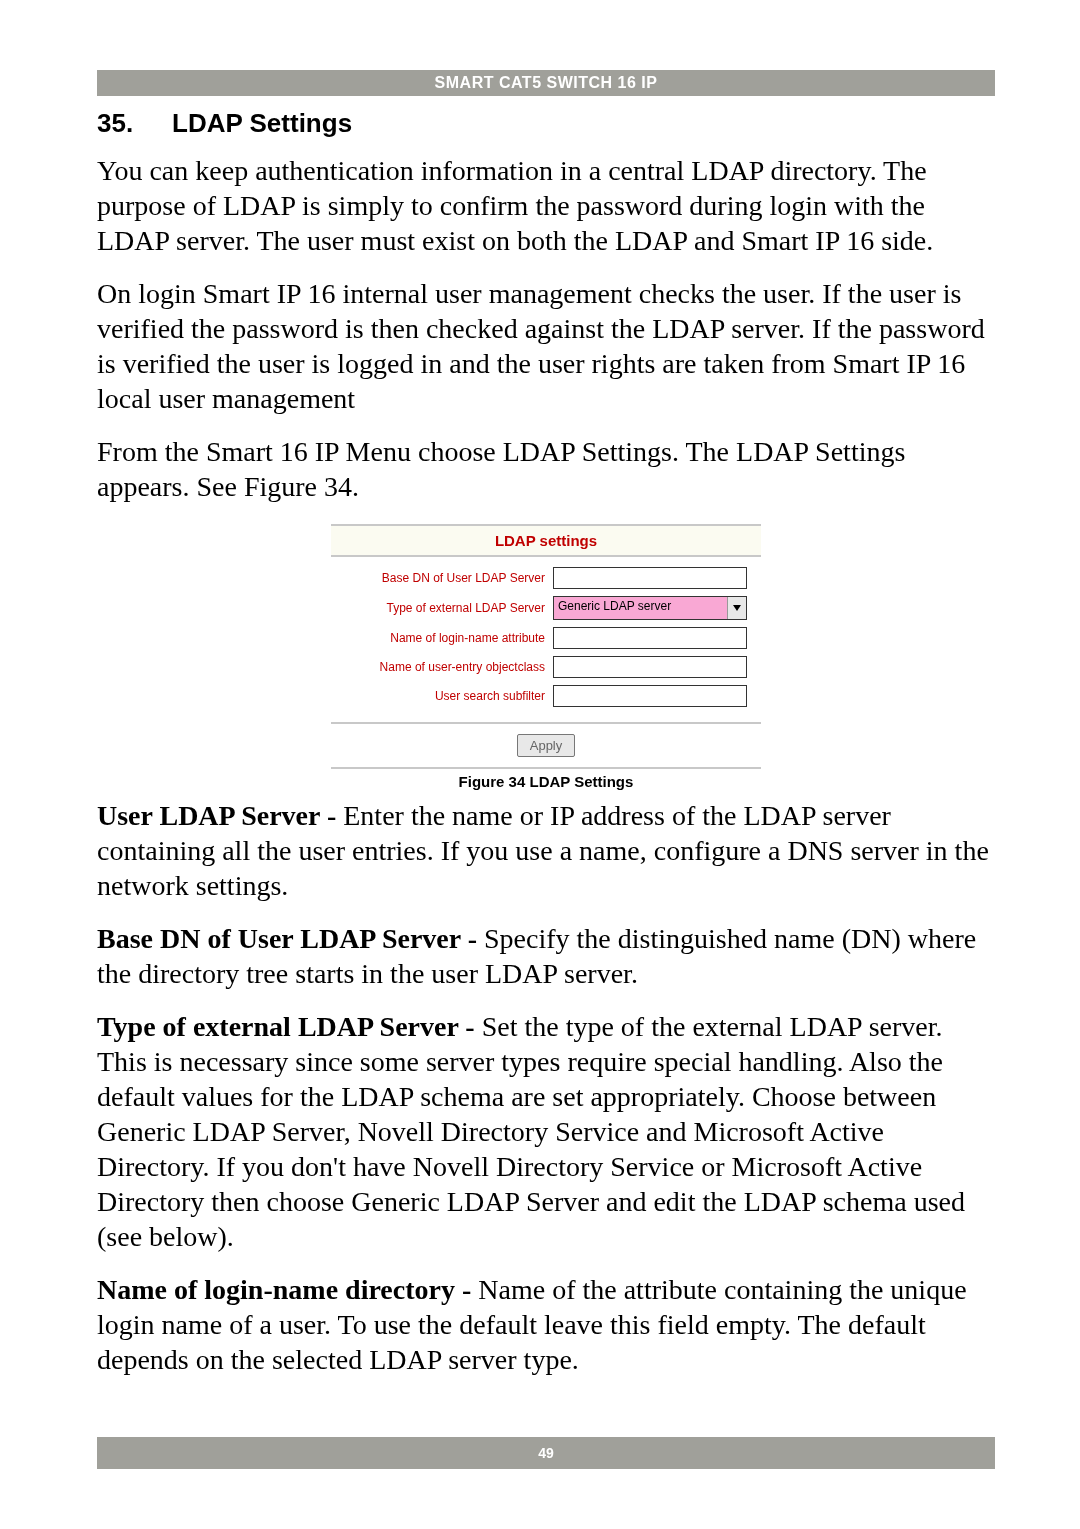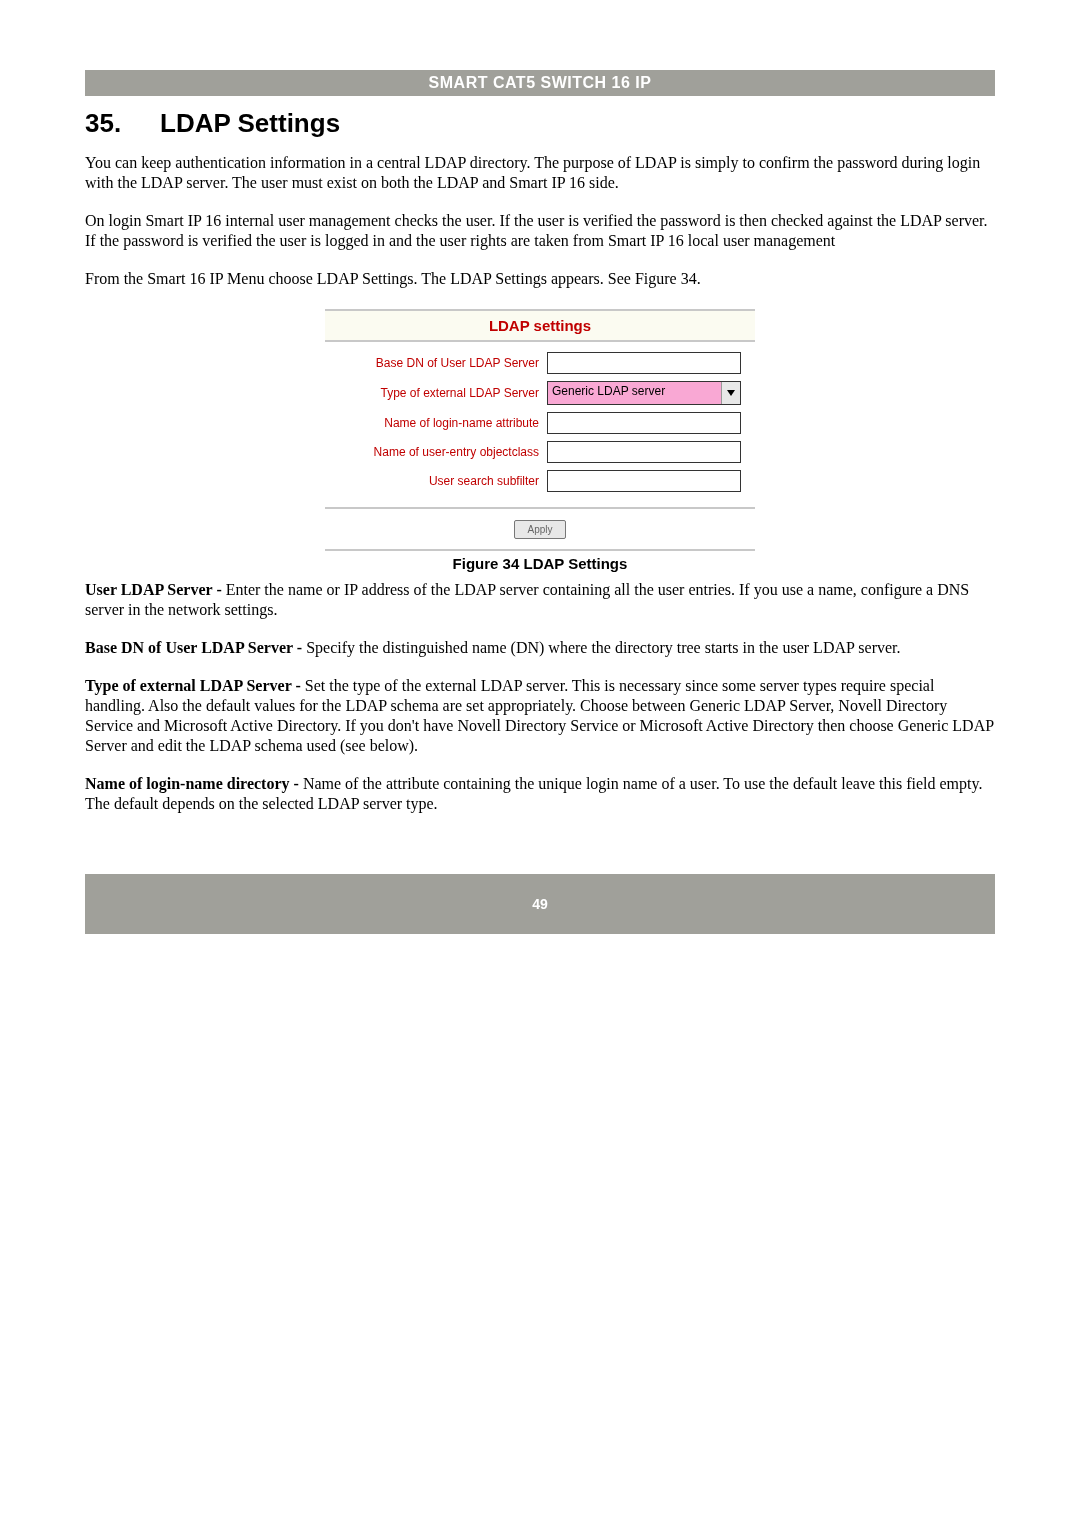--- a/index.html
+++ b/index.html
@@ -5,20 +5,21 @@
   body {
     margin: 0;
     padding: 0;
     background: #ffffff;
     font-family: "Times New Roman", Times, serif;
     color: #000;
     width: 1080px;
   }
   .page {
     padding: 70px 85px 50px 85px;
+    margin-left: 12px;
   }
   .header-bar {
     background: #a0a09a;
     color: #ffffff;
     font-family: Arial, Helvetica, sans-serif;
     font-weight: bold;
     font-size: 16px;
     text-align: center;
     padding: 4px 0;
     letter-spacing: 0.5px;
@@ -28,21 +29,21 @@
     font-weight: bold;
     font-size: 26px;
     margin-top: 12px;
     margin-bottom: 14px;
   }
   .section-num {
     display: inline-block;
     width: 75px;
   }
   .para {
-    font-size: 16px;
+    font-size: 28px;
     line-height: 1.25;
     margin: 0 0 18px 0;
   }
   .term {
     font-weight: bold;
   }
   .figure-wrap {
     margin: 20px auto 8px auto;
     width: 430px;
   }
@@ -112,42 +113,42 @@
   .select-arrow svg {
     width: 8px;
     height: 6px;
   }
   .panel-footer {
     text-align: center;
     padding: 10px 0 10px 0;
   }
   .apply-btn {
     font-family: Arial, sans-serif;
-    font-size: 10px;
+    font-size: 13px;
     color: #666;
     padding: 3px 12px;
     background: #e8e8e8;
     border: 1px solid #777;
     border-radius: 2px;
   }
   .caption {
     font-family: Arial, sans-serif;
     font-size: 15px;
     font-weight: bold;
     text-align: center;
     margin-top: 4px;
   }
   .footer-bar {
     background: #a0a09a;
     color: #ffffff;
     font-family: Arial, Helvetica, sans-serif;
     font-weight: bold;
     font-size: 14px;
     text-align: center;
-    padding: 22px 0;
+    padding: 8px 0;
     margin-top: 60px;
   }
 </style>
 </head>
 <body>
 
 <div class="page">
 
   <div class="header-bar">
     <span>SMART CAT5 SWITCH 16 IP</span>

